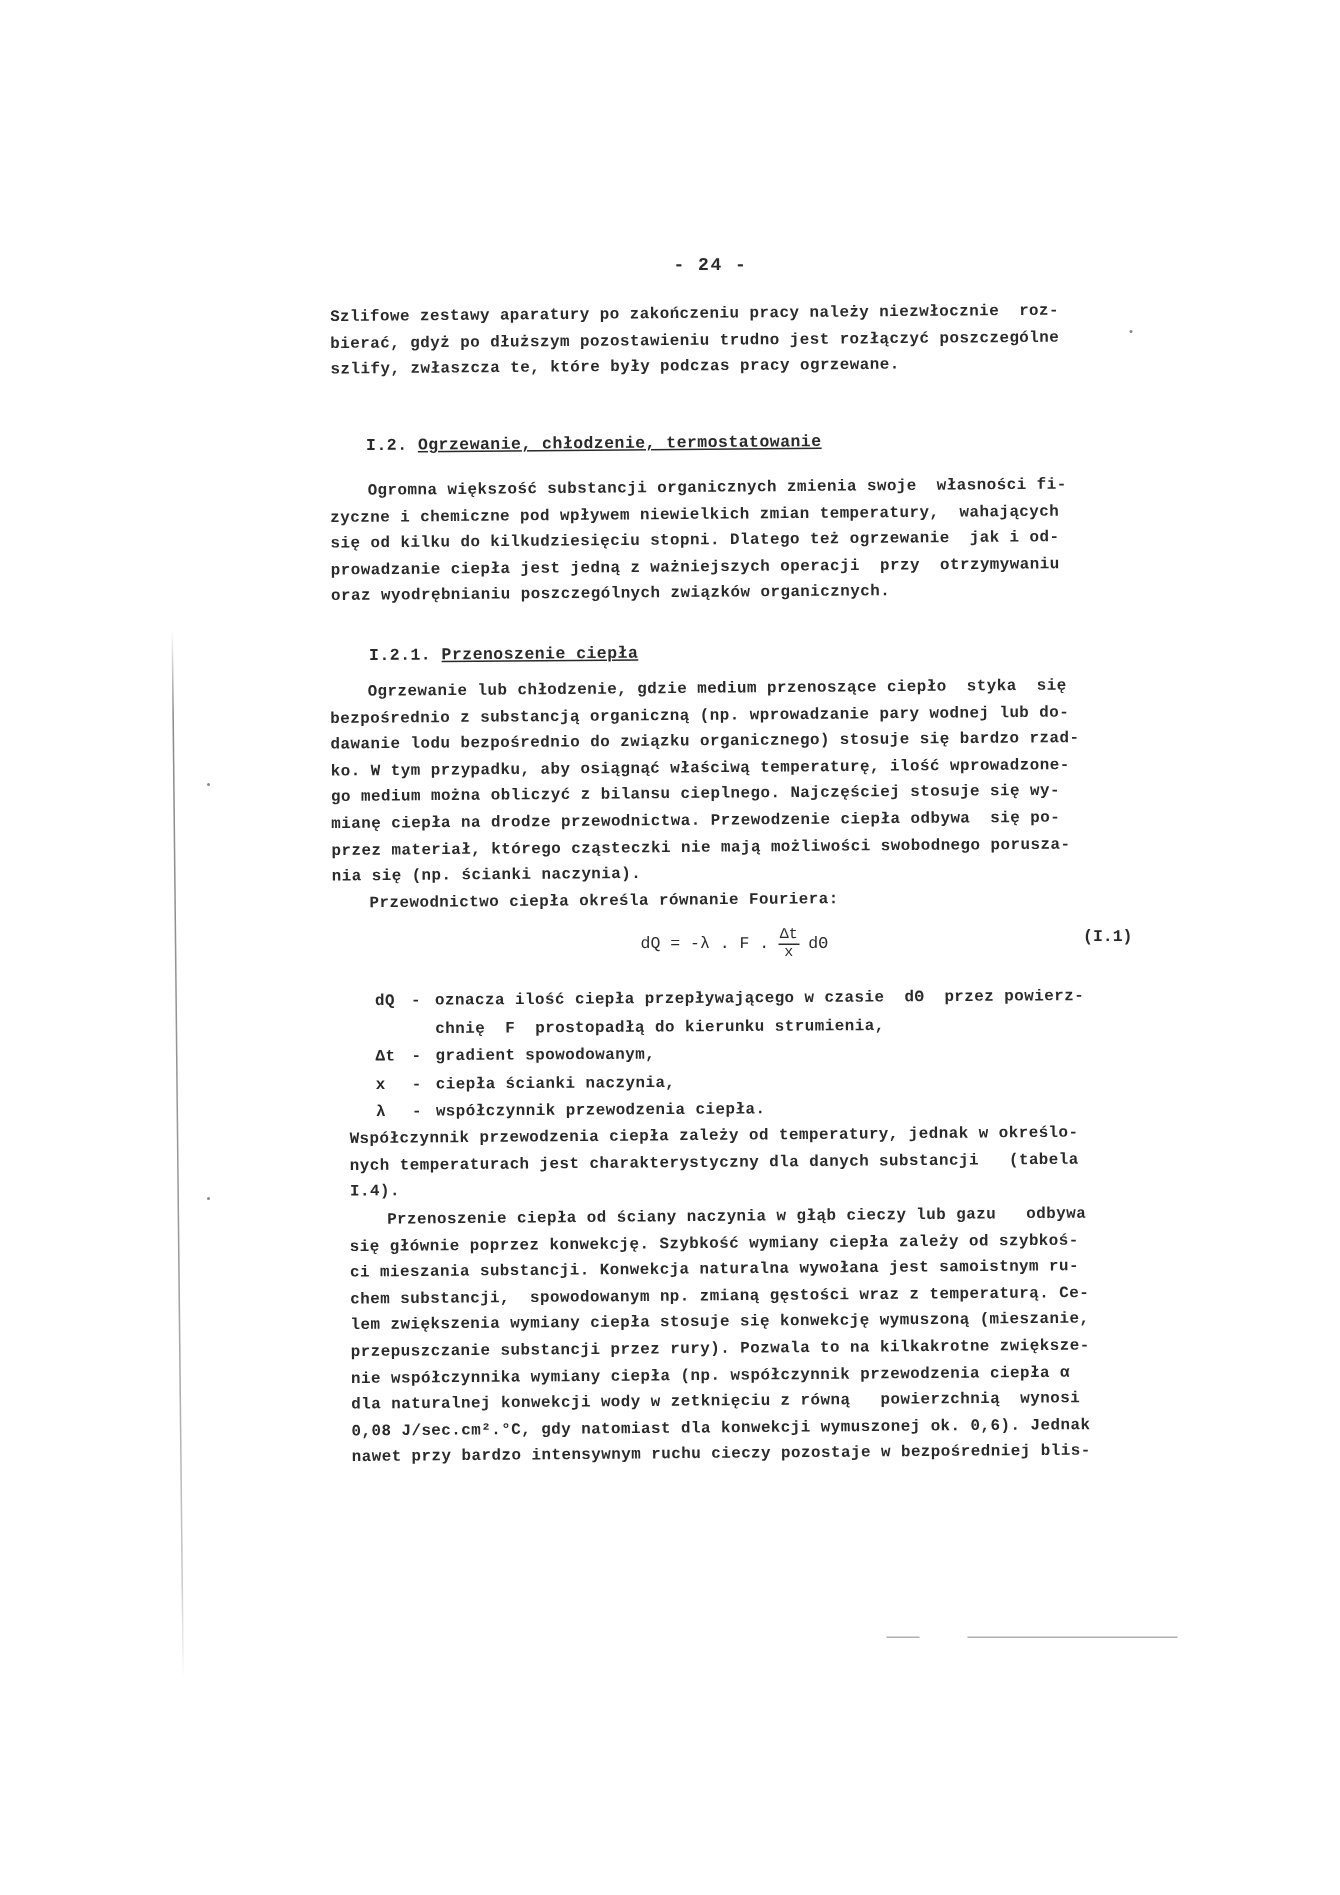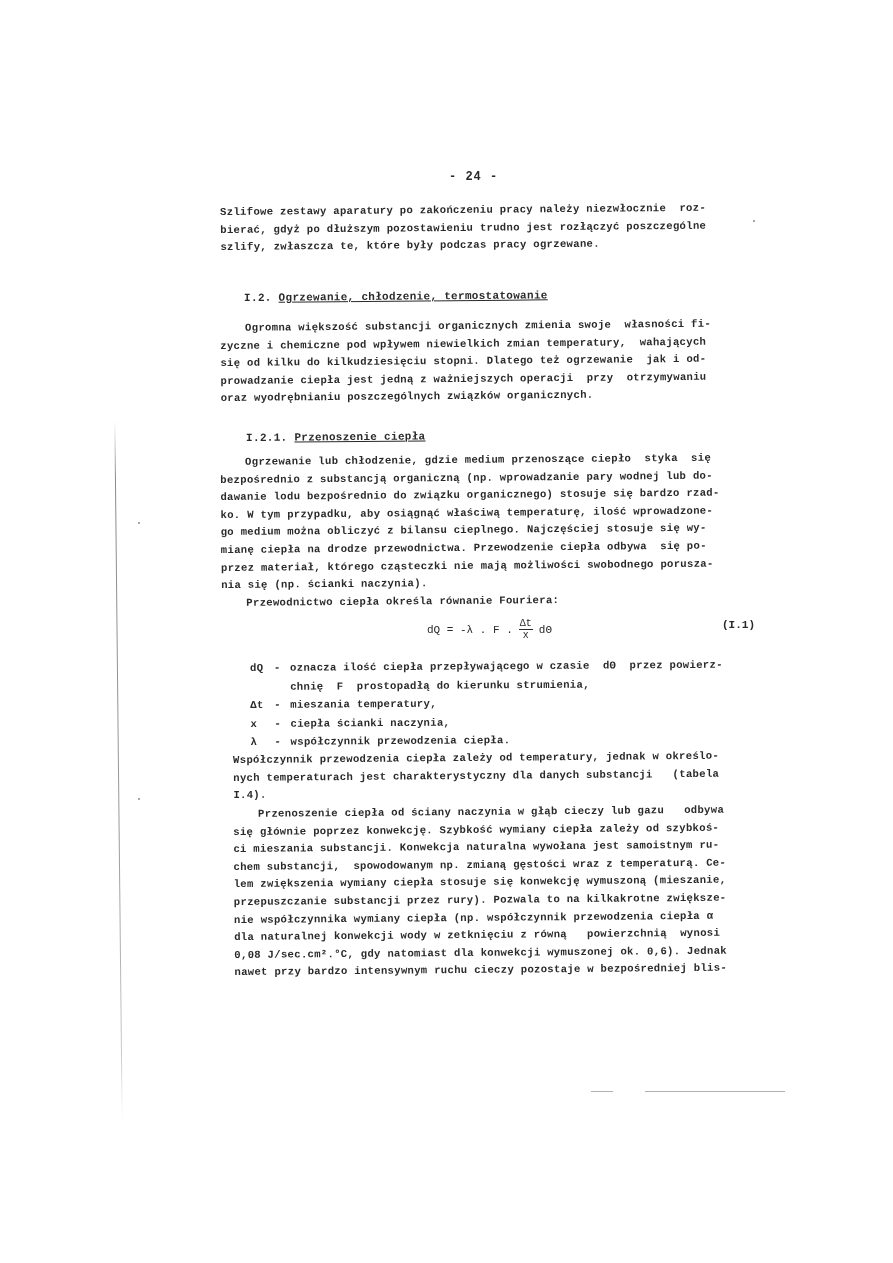--- a/index.html
+++ b/index.html
@@ -83,21 +83,21 @@
     <span>dΘ</span>
   </div>
   <div class="eq-number">(I.1)</div>
 
   <div class="defs">
     <div class="def-row">
       <span class="def-sym">dQ</span><span class="def-dash">- </span><span>oznacza ilość ciepła przepływającego w czasie  dΘ  przez powierz-</span>
     </div>
     <div class="def-cont">chnię  F  prostopadłą do kierunku strumienia,</div>
     <div class="def-row">
-      <span class="def-sym">Δt</span><span class="def-dash">- </span><span>mieszania temperatury,</span>
+      <span class="def-sym">Δt</span><span class="def-dash">- </span><span>gradient spowodowanym,</span>
     </div>
     <div class="def-row">
       <span class="def-sym">x</span><span class="def-dash">- </span><span>ciepła ścianki naczynia,</span>
     </div>
     <div class="def-row">
       <span class="def-sym">λ</span><span class="def-dash">- </span><span>współczynnik przewodzenia ciepła.</span>
     </div>
   </div>
 
   <div class="block" style="top:752px;left:228px;">

